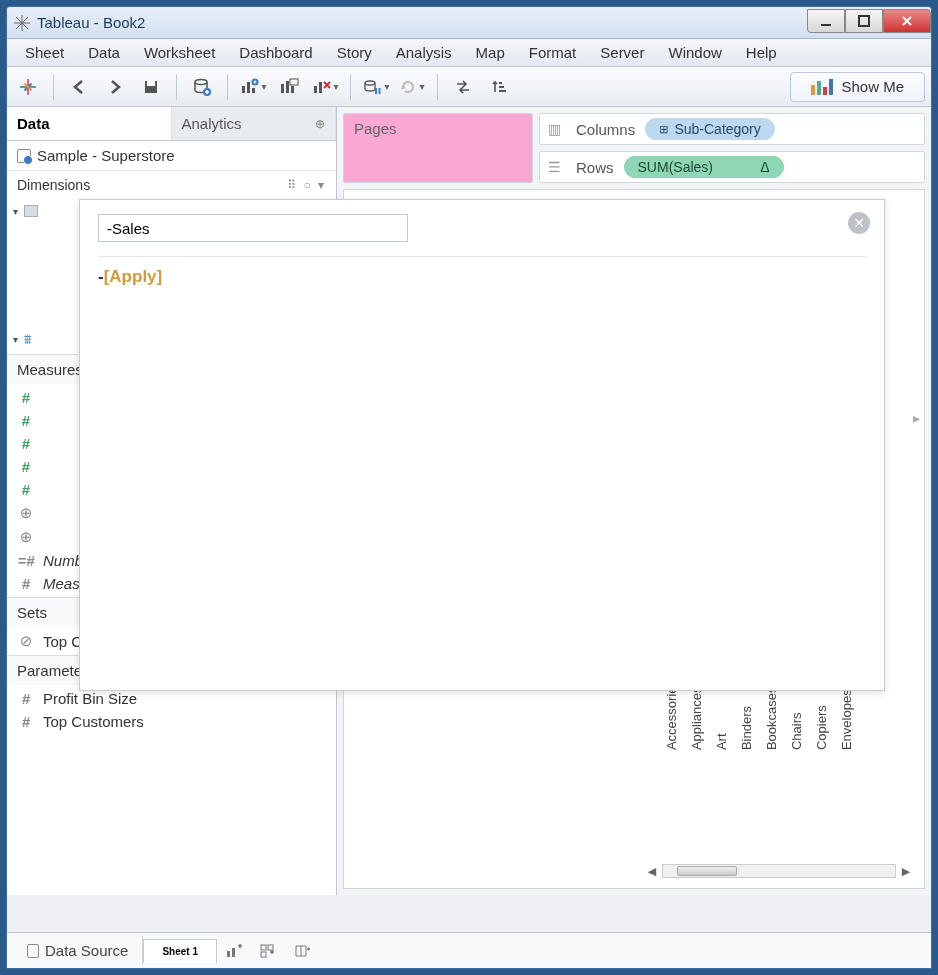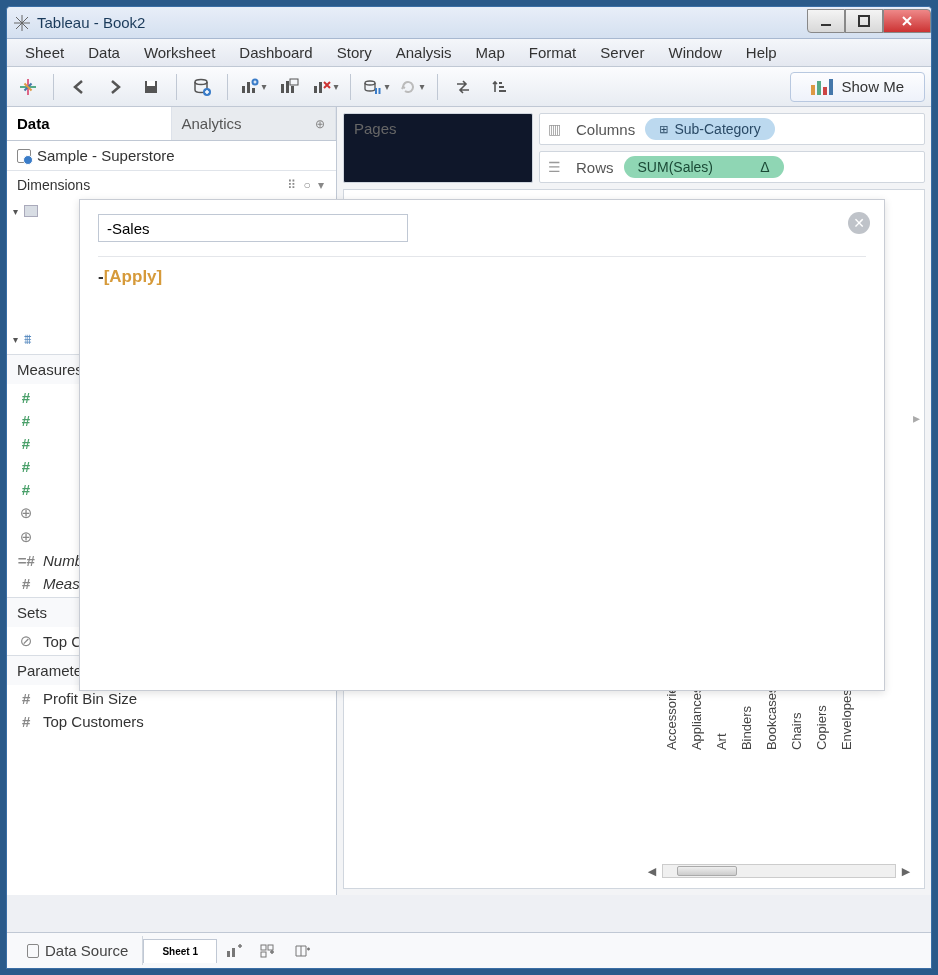--- a/index.html
+++ b/index.html
@@ -90,21 +90,21 @@
 .mlist .mi .h { width:18px; color:#4aa06a; font-weight:600; text-align:center;}
 .mlist .mi .hs { width:18px; color:#888; font-weight:600; text-align:center; font-style:italic;}
 .mlist .mi .globe { width:18px; color:#888; text-align:center;}
 .mlist .mi .rings { width:18px; color:#888; text-align:center;}
 .mlist .mi.ital { font-style:italic;}
 
 
 .center { flex:1; display:flex; flex-direction:column; background:#f3f4f6; position:relative;}
 .shelves-row { display:flex; }
 .pages-card {
-  width:190px; min-height:48px; margin:6px 0 6px 6px; background:#0f172a; border:1px solid #d0d6de;
+  width:190px; min-height:48px; margin:6px 0 6px 6px; background:#f9a8d4; border:1px solid #d0d6de;
   border-radius:2px; padding:6px 10px; font-size:15px; color:#666;
 }
 .colrows { flex:1; margin:6px 6px 6px 6px; display:flex; flex-direction:column; gap:6px;}
 .shelf {
   background:#fff; border:1px solid #d0d6de; border-radius:2px;
   display:flex; align-items:center; padding:4px 8px; gap:10px; font-size:15px; color:#555;
 }
 .shelf .shelf-ico { width:18px; color:#999; font-size:14px;}
 .pill {
   border-radius:14px; padding:3px 14px; font-size:14px; display:flex; align-items:center; gap:6px;

